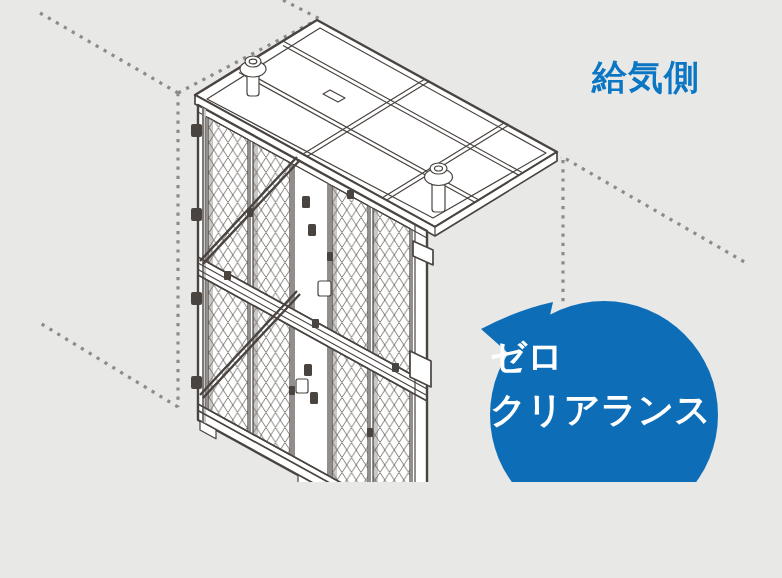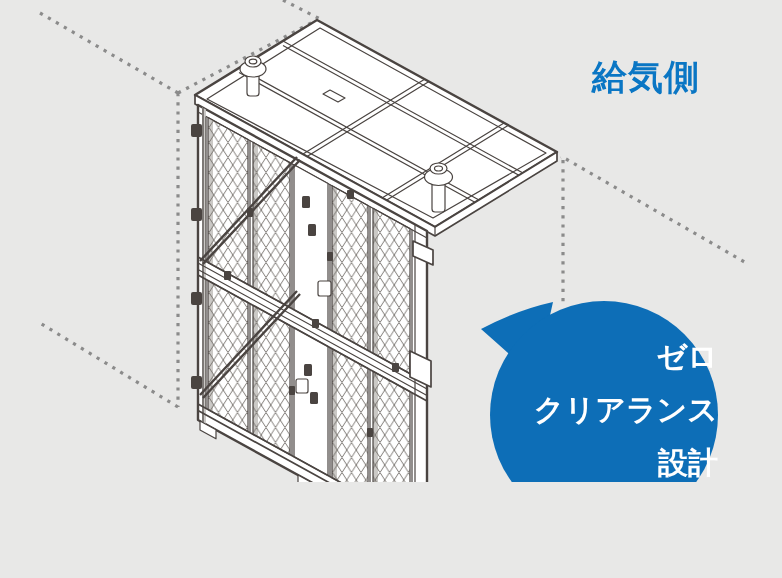--- a/index.html
+++ b/index.html
@@ -15,22 +15,22 @@
   .dk{fill:var(--c-line,#4a4441);stroke:none}
   .shade{fill:var(--c-panel_shade,#cbc9c6);stroke:none}
   .meshfill{fill:url(#mesh)}
   .dash{fill:none;stroke:var(--c-dash,#8b8b8b);stroke-width:3.2;stroke-dasharray:3.2 6;stroke-linecap:butt}
   .bubble{fill:var(--c-callout_blue,#0d6eb7);stroke:none}
   
   .jp-label{position:absolute;font-weight:600;color:var(--c-label_blue,#0a76c4);
             font-size:35px;letter-spacing:1px;line-height:1;white-space:nowrap}
   .label-supply{left:592px;top:60px}
   .label-return{left:127px;top:480px}
-  .callout-text{position:absolute;left:490px;top:330px;width:228px;text-align:right;
-                color:var(--c-callout_text,#ffffff);font-size:30px;font-weight:600;line-height:53px}
+  .callout-text{position:absolute;left:490px;top:330px;width:228px;text-align:left;
+                color:var(--c-callout_text,#ffffff);font-size:36px;font-weight:600;line-height:53px}
 </style>
 </head>
 <body>
 
 <div class="stage">
 
   <svg width="782" height="578" viewBox="0 0 782 578">
     <defs>
       <pattern id="mesh" width="9.5" height="15" patternUnits="userSpaceOnUse">
         <path d="M4.75,0 L9.5,7.5 L4.75,15 L0,7.5 Z" style="fill:none;stroke:var(--c-line_soft,#6e6964);stroke-width:0.9"></path>
@@ -169,15 +169,14 @@
       <path class="bubble" d="M481,329 Q517,310 553,302 L536,378 Q506,351 481,329 Z"></path>
       <circle class="bubble" cx="604" cy="415" r="114"></circle>
     </g>
   </svg>
 
   <div class="jp-label label-supply">給気側</div>
 
   <div class="callout-text">
     <div>ゼロ</div>
     <div>クリアランス</div>
-    <div>設計</div>
   </div>
 </div>
 
 </body></html>

